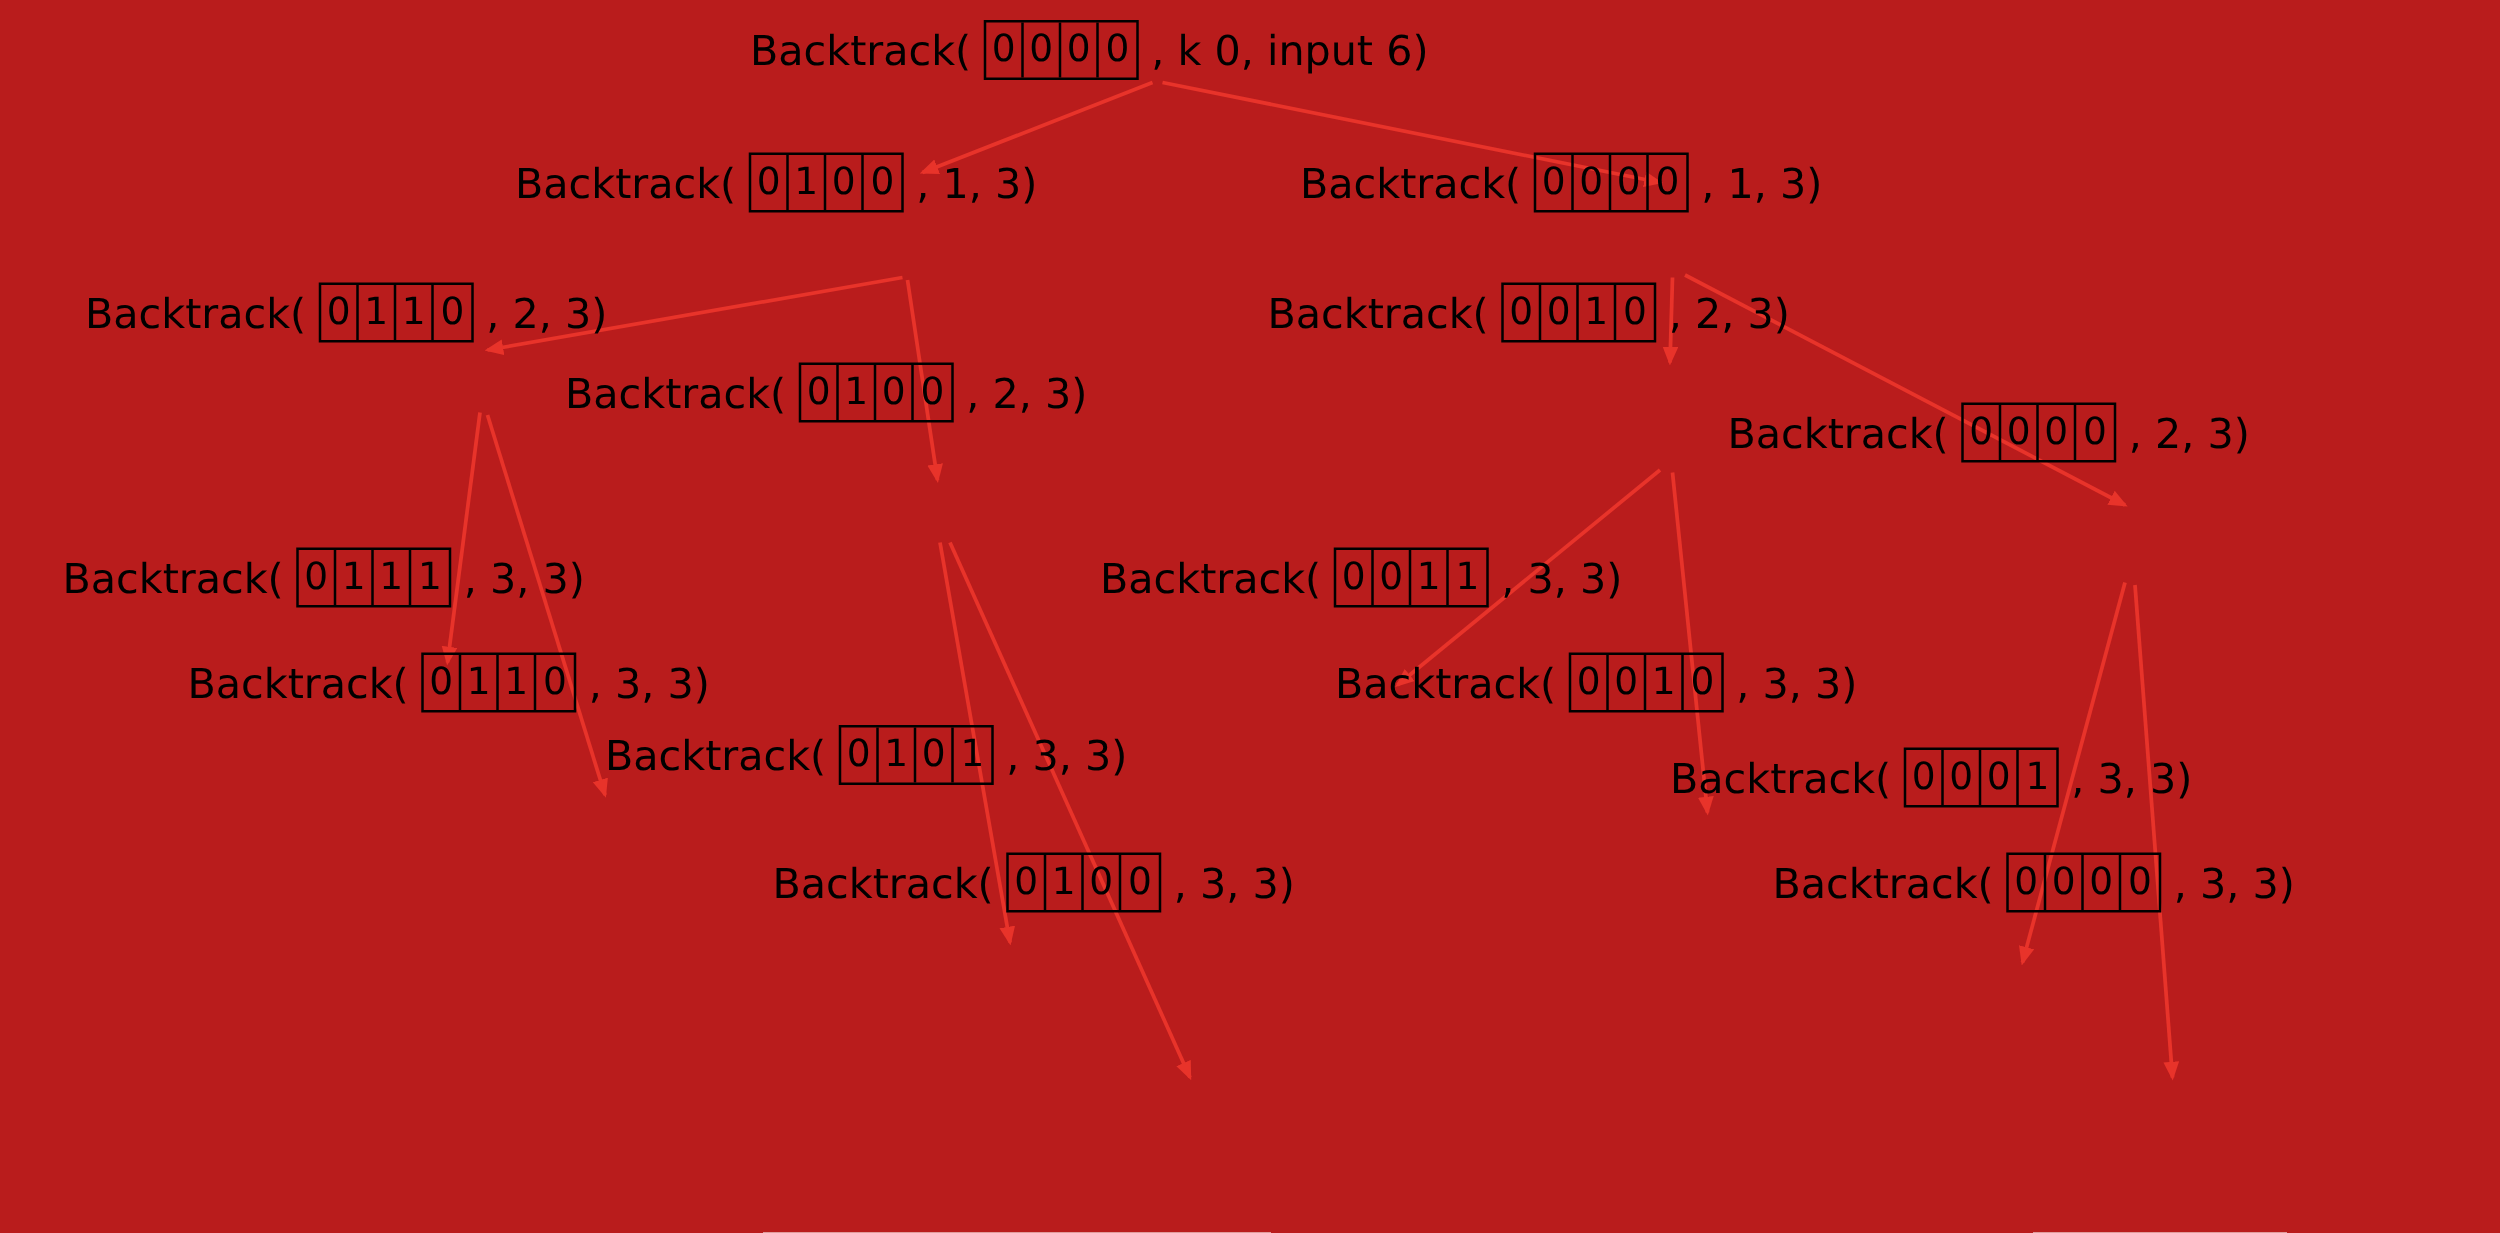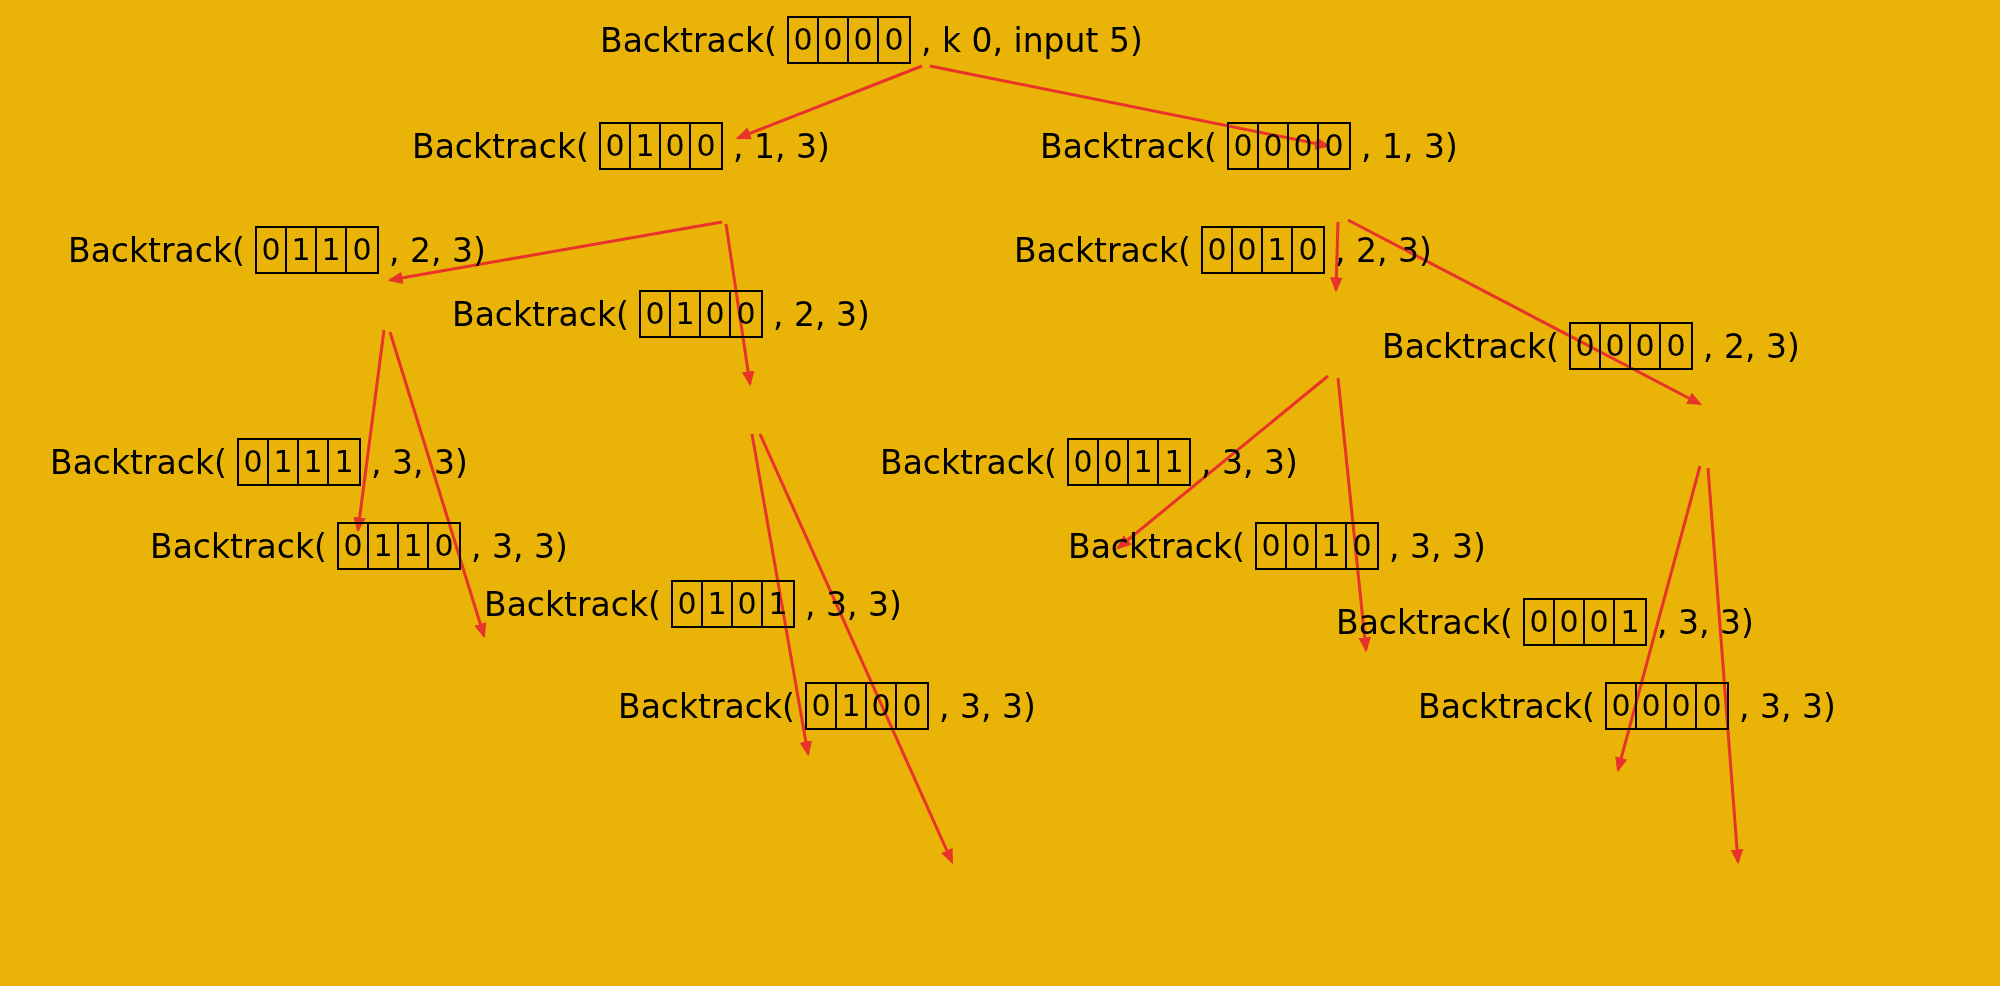--- a/index.html
+++ b/index.html
@@ -8,21 +8,21 @@
     padding: 0;
     background: #ffffff;
   }
   body {
     font-family: "DejaVu Sans", sans-serif;
   }
   #canvas {
     position: relative;
     width: 2000px;
     height: 986px;
-    background: #eab308;
+    background: #b91c1c;
     overflow: hidden;
   }
   #arrow-layer {
     position: absolute;
     left: 0;
     top: 0;
     width: 2000px;
     height: 986px;
     pointer-events: none;
   }
@@ -94,21 +94,21 @@
 
   <div id="nodes-layer">
       <div class="node" style="left: 600px; top: 16px;">
         <span class="node-prefix">Backtrack(</span>
         <div class="cells">
           <div class="cell">0</div>
           <div class="cell">0</div>
           <div class="cell">0</div>
           <div class="cell">0</div>
         </div>
-        <span class="node-suffix">, k  0, input  5)</span>
+        <span class="node-suffix">, k  0, input  6)</span>
       </div>
       <div class="node" style="left: 412px; top: 122px;">
         <span class="node-prefix">Backtrack(</span>
         <div class="cells">
           <div class="cell">0</div>
           <div class="cell">1</div>
           <div class="cell">0</div>
           <div class="cell">0</div>
         </div>
         <span class="node-suffix">, 1, 3)</span>

